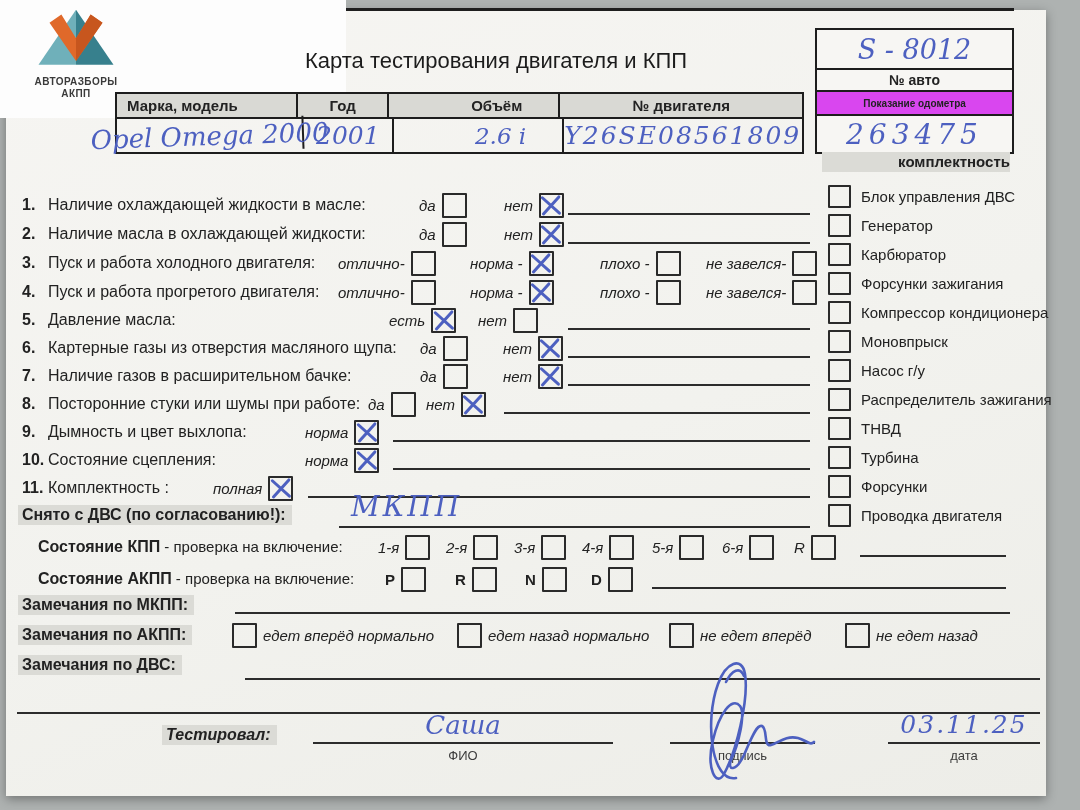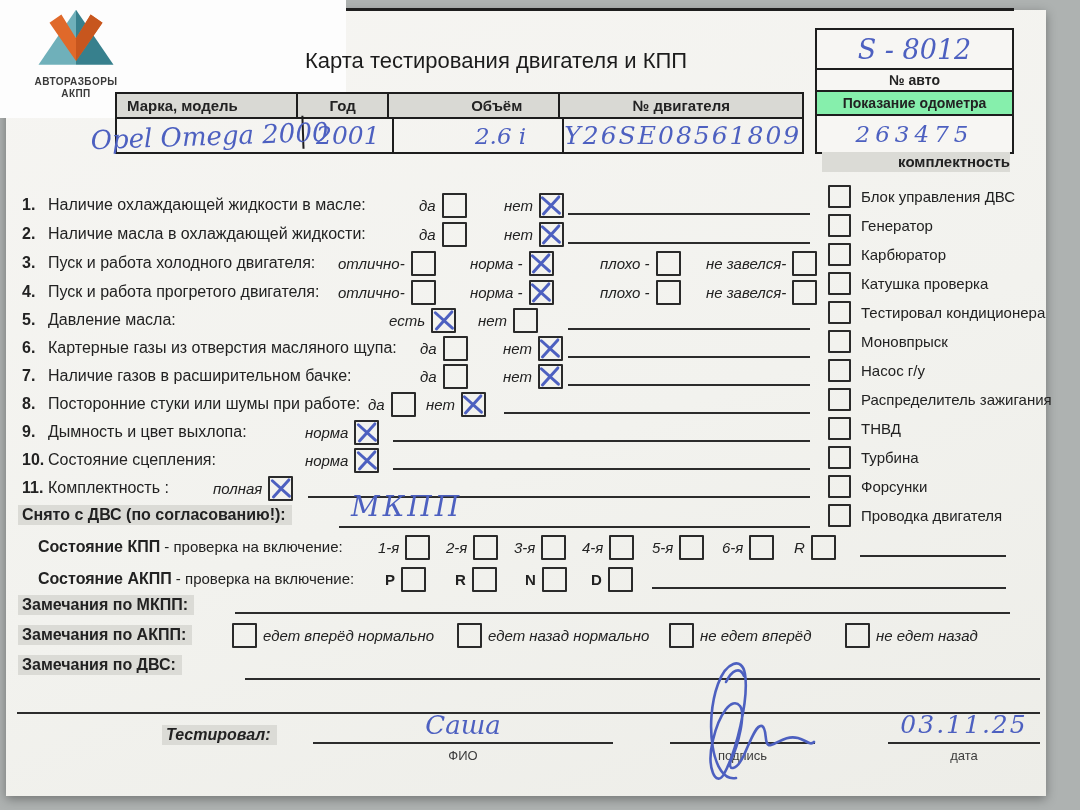--- a/index.html
+++ b/index.html
@@ -28,21 +28,21 @@
   .vhead .cell:last-child{border-right:none;}
   .vdata{display:flex;height:33px;}
   .vdata .cell{border-right:2px solid #1d1d1d;display:flex;align-items:center;justify-content:center;overflow:visible;white-space:nowrap;}
   .vdata .cell:last-child{border-right:none;}
   .w0{width:185px;} .w1{width:97px;} .w2{width:135px;padding-left:46px;} .w3{width:264px;}
   
   .hbox{position:absolute;left:809px;top:18px;width:195px;border:2px solid #1d1d1d;background:#f7f6f3;}
   .hbox .r{display:flex;align-items:center;justify-content:center;}
   .hbox .r1{height:38px;border-bottom:2px solid #1d1d1d;}
   .hbox .r2{height:20px;font-size:14px;font-weight:bold;border-bottom:2px solid #1d1d1d;}
-  .hbox .r3{height:22px;font-size:14px;font-weight:bold;background:#86efac;border-bottom:2px solid #1d1d1d;}
+  .hbox .r3{height:22px;font-size:10px;font-weight:bold;background:#d946ef;border-bottom:2px solid #1d1d1d;}
   .hbox .r4{height:36px;}
   
   .hw{font-family:"DejaVu Serif", serif;font-style:italic;color:var(--pen,#4d60c0);}
   
   .item{position:absolute;left:16px;font-size:16px;white-space:nowrap;}
   .inum{font-weight:bold;display:inline-block;min-width:26px;}
   .opt{position:absolute;display:flex;align-items:center;gap:6px;font-size:15px;}
   .olabel{font-style:italic;white-space:nowrap;}
   .cb{position:relative;width:21px;height:21px;border:2px solid #2a2a2a;background:transparent;border-radius:1px;flex:0 0 auto;}
   .cb.small{width:19px;height:19px;}
@@ -81,21 +81,21 @@
       <div class="logo-txt">АКПП</div>
     </div>
   </div>
 
   <div class="title">Карта тестирования двигателя  и КПП</div>
 
   <div class="hbox">
     <div class="r r1 hw" style="font-size:27px;">S - 8012</div>
     <div class="r r2">№ авто</div>
     <div class="r r3">Показание одометра</div>
-    <div class="r r4 hw" style="font-size:23px;letter-spacing:5px;border-radius:17px;">263475</div>
+    <div class="r r4 hw" style="font-size:28px;letter-spacing:5px;border-radius:17px;">263475</div>
   </div>
 
   <div class="vtable">
     <div class="vhead">
       <div class="cell w0" style="justify-content:flex-start;padding-left:10px;">Марка, модель</div>
       <div class="cell w1">Год</div>
       <div class="cell w2">Объём</div>
       <div class="cell w3">№ двигателя</div>
     </div>
     <div class="vdata">
@@ -114,25 +114,25 @@
   <div class="citem" style="top:204px">
       <div class="cb small"></div>
       <span>Генератор</span>
     </div>
   <div class="citem" style="top:233px">
       <div class="cb small"></div>
       <span>Карбюратор</span>
     </div>
   <div class="citem" style="top:262px">
       <div class="cb small"></div>
-      <span>Катушка проверка</span>
+      <span>Форсунки зажигания</span>
     </div>
   <div class="citem" style="top:291px">
       <div class="cb small"></div>
-      <span>Тестировал кондиционера</span>
+      <span>Компрессор кондиционера</span>
     </div>
   <div class="citem" style="top:320px">
       <div class="cb small"></div>
       <span>Моновпрыск</span>
     </div>
   <div class="citem" style="top:349px">
       <div class="cb small"></div>
       <span>Насос г/у</span>
     </div>
   <div class="citem" style="top:378px">

